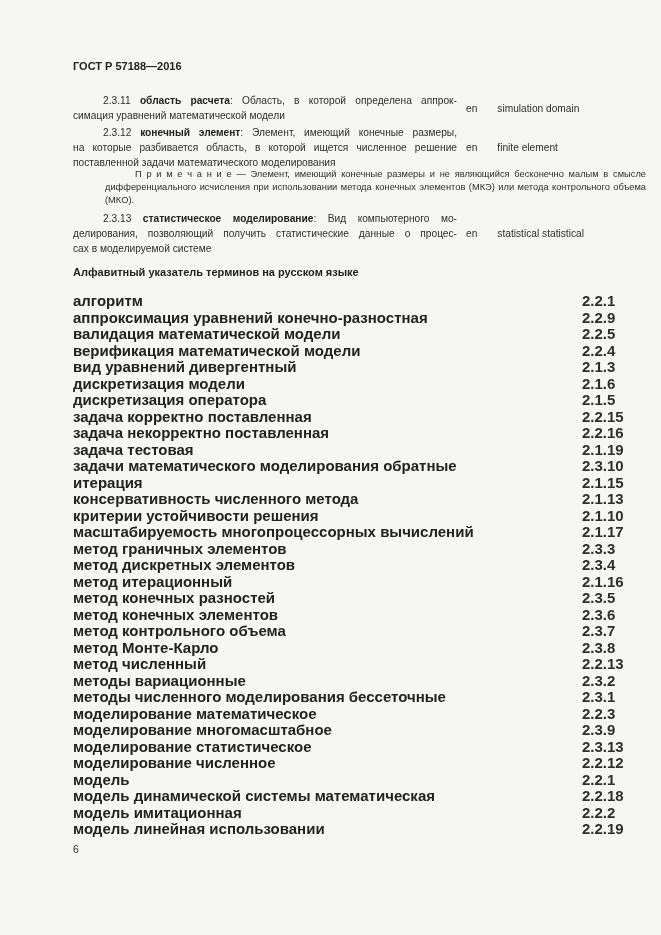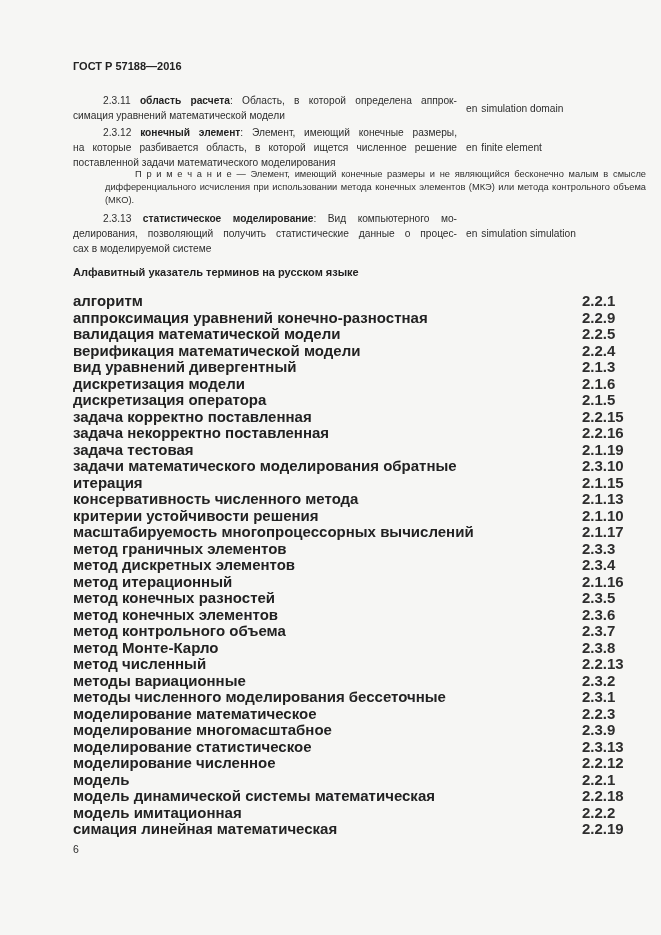--- a/index.html
+++ b/index.html
@@ -33,21 +33,21 @@
     width: 384px;
     font-size: 10.2px;
     line-height: 15px;
   }
   .dline { text-align: justify; }
   .dline.stretch { text-align-last: justify; -moz-text-align-last: justify; }
   .dline.first { text-indent: 30px; }
   .dterm { font-weight: bold; color: #222; }
   .def-en {
     display: flex;
-    gap: 4px;
+    gap: 20px;
     margin-left: 9px;
     font-size: 10.2px;
     line-height: 15px;
     white-space: nowrap;
   }
   .note {
     position: absolute;
     left: 73px;
     top: 168px;
     width: 541px;
@@ -127,21 +127,21 @@
   <div class="note"><span>П р и м е ч а н и е</span><span> — Элемент, имеющий конечные размеры и не являющийся бесконечно малым в смысле дифференциального исчисления при использовании метода конечных элементов (МКЭ) или метода контрольного объема (МКО).</span></div>
 
   <div class="def" style="top:211px">
     <div class="def-ru">
       <div class="dline first stretch"><span>2.3.13</span> <span class="dterm">статистическое моделирование</span><span>: Вид компьютерного мо-</span></div>
       <div class="dline stretch">делирования, позволяющий получить статистические данные о процес-</div>
       <div class="dline">сах в моделируемой системе</div>
     </div>
     <div class="def-en">
       <span>en</span>
-      <span>simulation simulation</span>
+      <span>statistical statistical</span>
     </div>
   </div>
 
   <div class="idx-heading">Алфавитный указатель терминов на русском языке</div>
 
   <div class="idx-list">
       <div class="idx-row"><span class="idx-term">алгоритм</span><span class="idx-ref">2.2.1</span></div>
       <div class="idx-row"><span class="idx-term">аппроксимация уравнений конечно-разностная</span><span class="idx-ref">2.2.9</span></div>
       <div class="idx-row"><span class="idx-term">валидация математической модели</span><span class="idx-ref">2.2.5</span></div>
       <div class="idx-row"><span class="idx-term">верификация математической модели</span><span class="idx-ref">2.2.4</span></div>
@@ -166,18 +166,18 @@
       <div class="idx-row"><span class="idx-term">метод численный</span><span class="idx-ref">2.2.13</span></div>
       <div class="idx-row"><span class="idx-term">методы вариационные</span><span class="idx-ref">2.3.2</span></div>
       <div class="idx-row"><span class="idx-term">методы численного моделирования бессеточные</span><span class="idx-ref">2.3.1</span></div>
       <div class="idx-row"><span class="idx-term">моделирование математическое</span><span class="idx-ref">2.2.3</span></div>
       <div class="idx-row"><span class="idx-term">моделирование многомасштабное</span><span class="idx-ref">2.3.9</span></div>
       <div class="idx-row"><span class="idx-term">моделирование статистическое</span><span class="idx-ref">2.3.13</span></div>
       <div class="idx-row"><span class="idx-term">моделирование численное</span><span class="idx-ref">2.2.12</span></div>
       <div class="idx-row"><span class="idx-term">модель</span><span class="idx-ref">2.2.1</span></div>
       <div class="idx-row"><span class="idx-term">модель динамической системы математическая</span><span class="idx-ref">2.2.18</span></div>
       <div class="idx-row"><span class="idx-term">модель имитационная</span><span class="idx-ref">2.2.2</span></div>
-      <div class="idx-row"><span class="idx-term">симация линейная математическая</span><span class="idx-ref">2.2.19</span></div>
+      <div class="idx-row"><span class="idx-term">модель линейная использовании</span><span class="idx-ref">2.2.19</span></div>
     </div>
 
   <div class="page-num">6</div>
 
 </div>
 
 </body></html>

